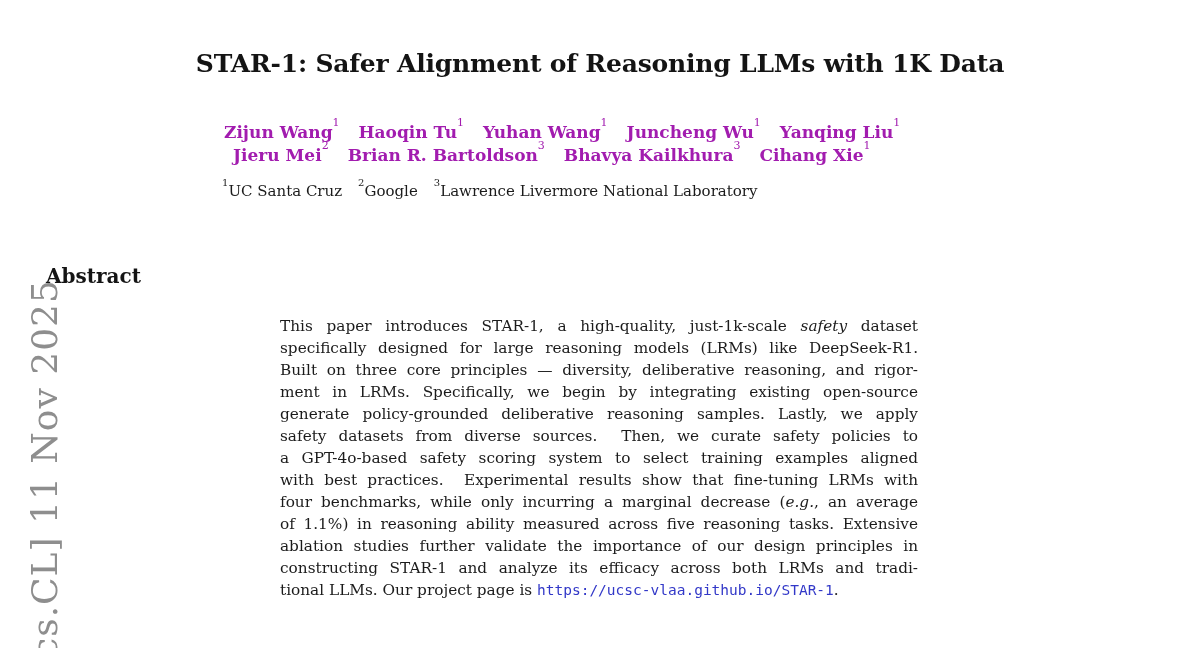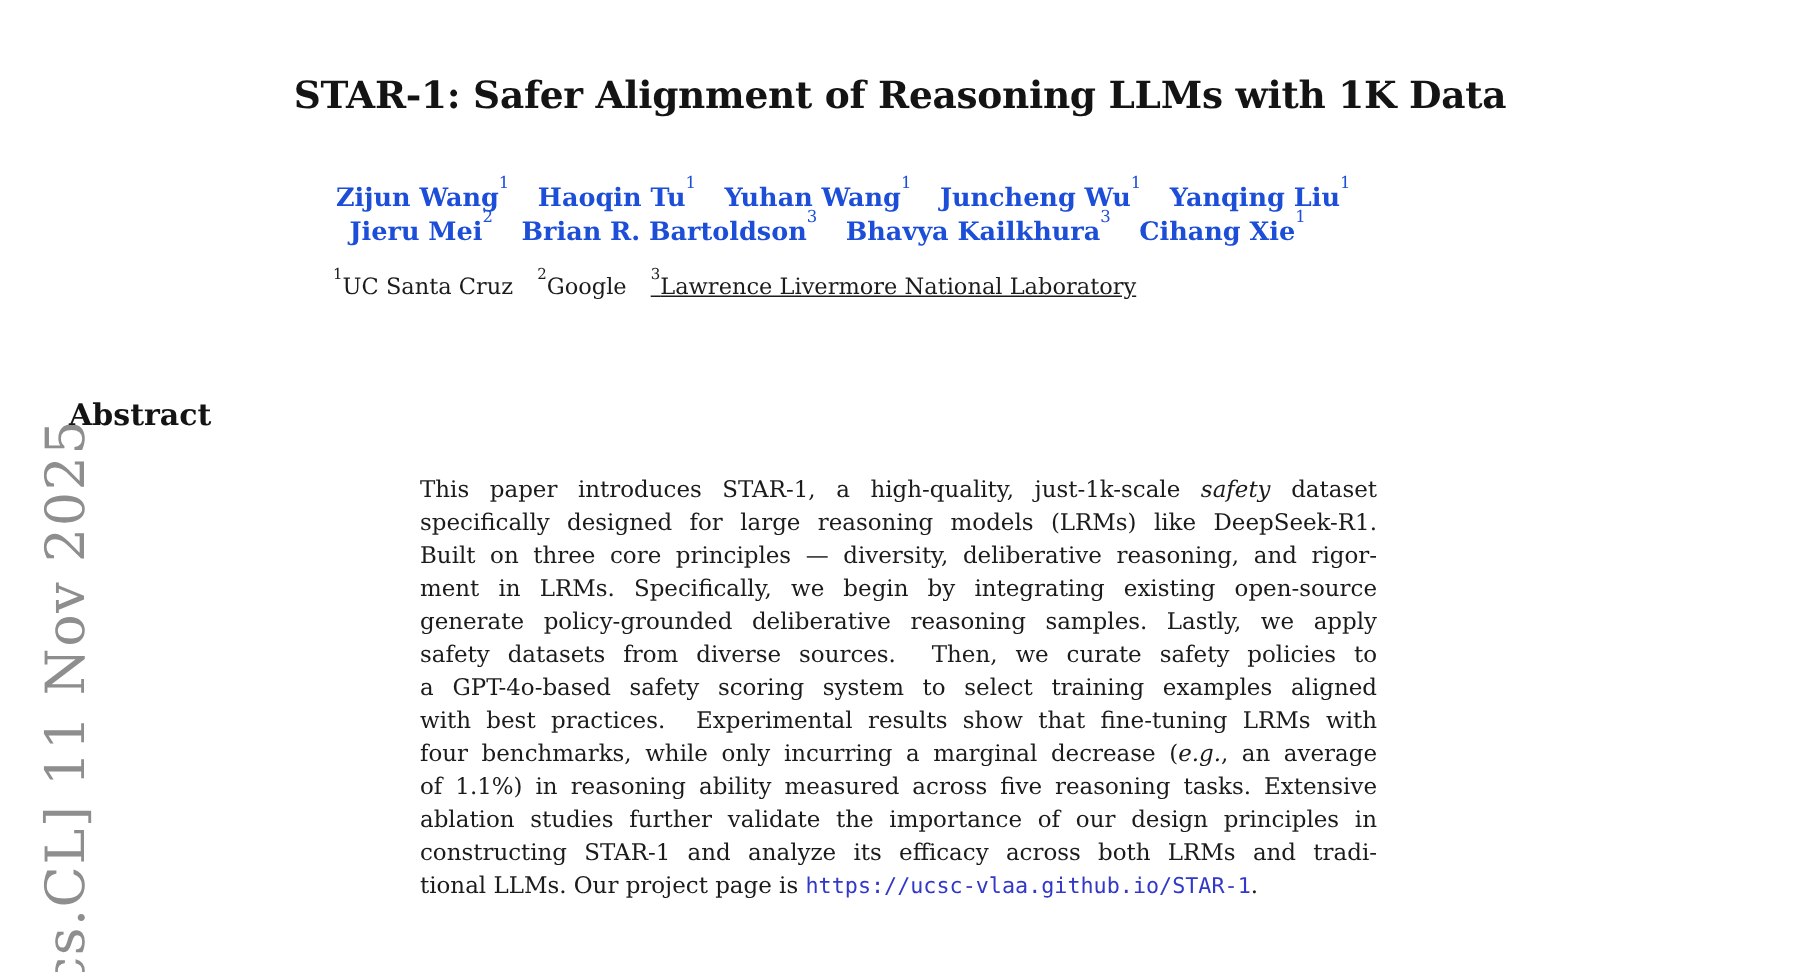--- a/index.html
+++ b/index.html
@@ -33,41 +33,41 @@
     line-height: 32px;
     letter-spacing: -0.2px;
     color: #141414;
   }
 
   .authors {
     position: absolute;
     top: 121px; left: 224px;
     font-weight: bold;
     font-size: 17px;
-    color: #1d4ed8;
+    color: #a21caf;
   }
   .author-line { line-height: 23px; white-space: nowrap; }
   .author-line + .author-line { padding-left: 9px; }
   .author { margin-right: 19px; }
   .author:last-child { margin-right: 0; }
   .authors sup {
     font-size: 11px;
     font-weight: normal;
     position: relative; top: -0.45em;
     line-height: 0;
   }
 
   .affils {
     position: absolute;
     top: 182px; left: 222px;
     font-size: 15px;
     white-space: nowrap;
   }
   .affil { margin-right: 16px; }
-  .affil:last-child { margin-right: 0; text-decoration: underline; }
+  .affil:last-child { margin-right: 0; }
   .affils sup {
     font-size: 10px;
     position: relative; top: -0.45em;
     line-height: 0;
   }
 
   .abs-heading {
     position: absolute;
     top: 263px; left: 0; width: 1088px;
     text-align: left;

